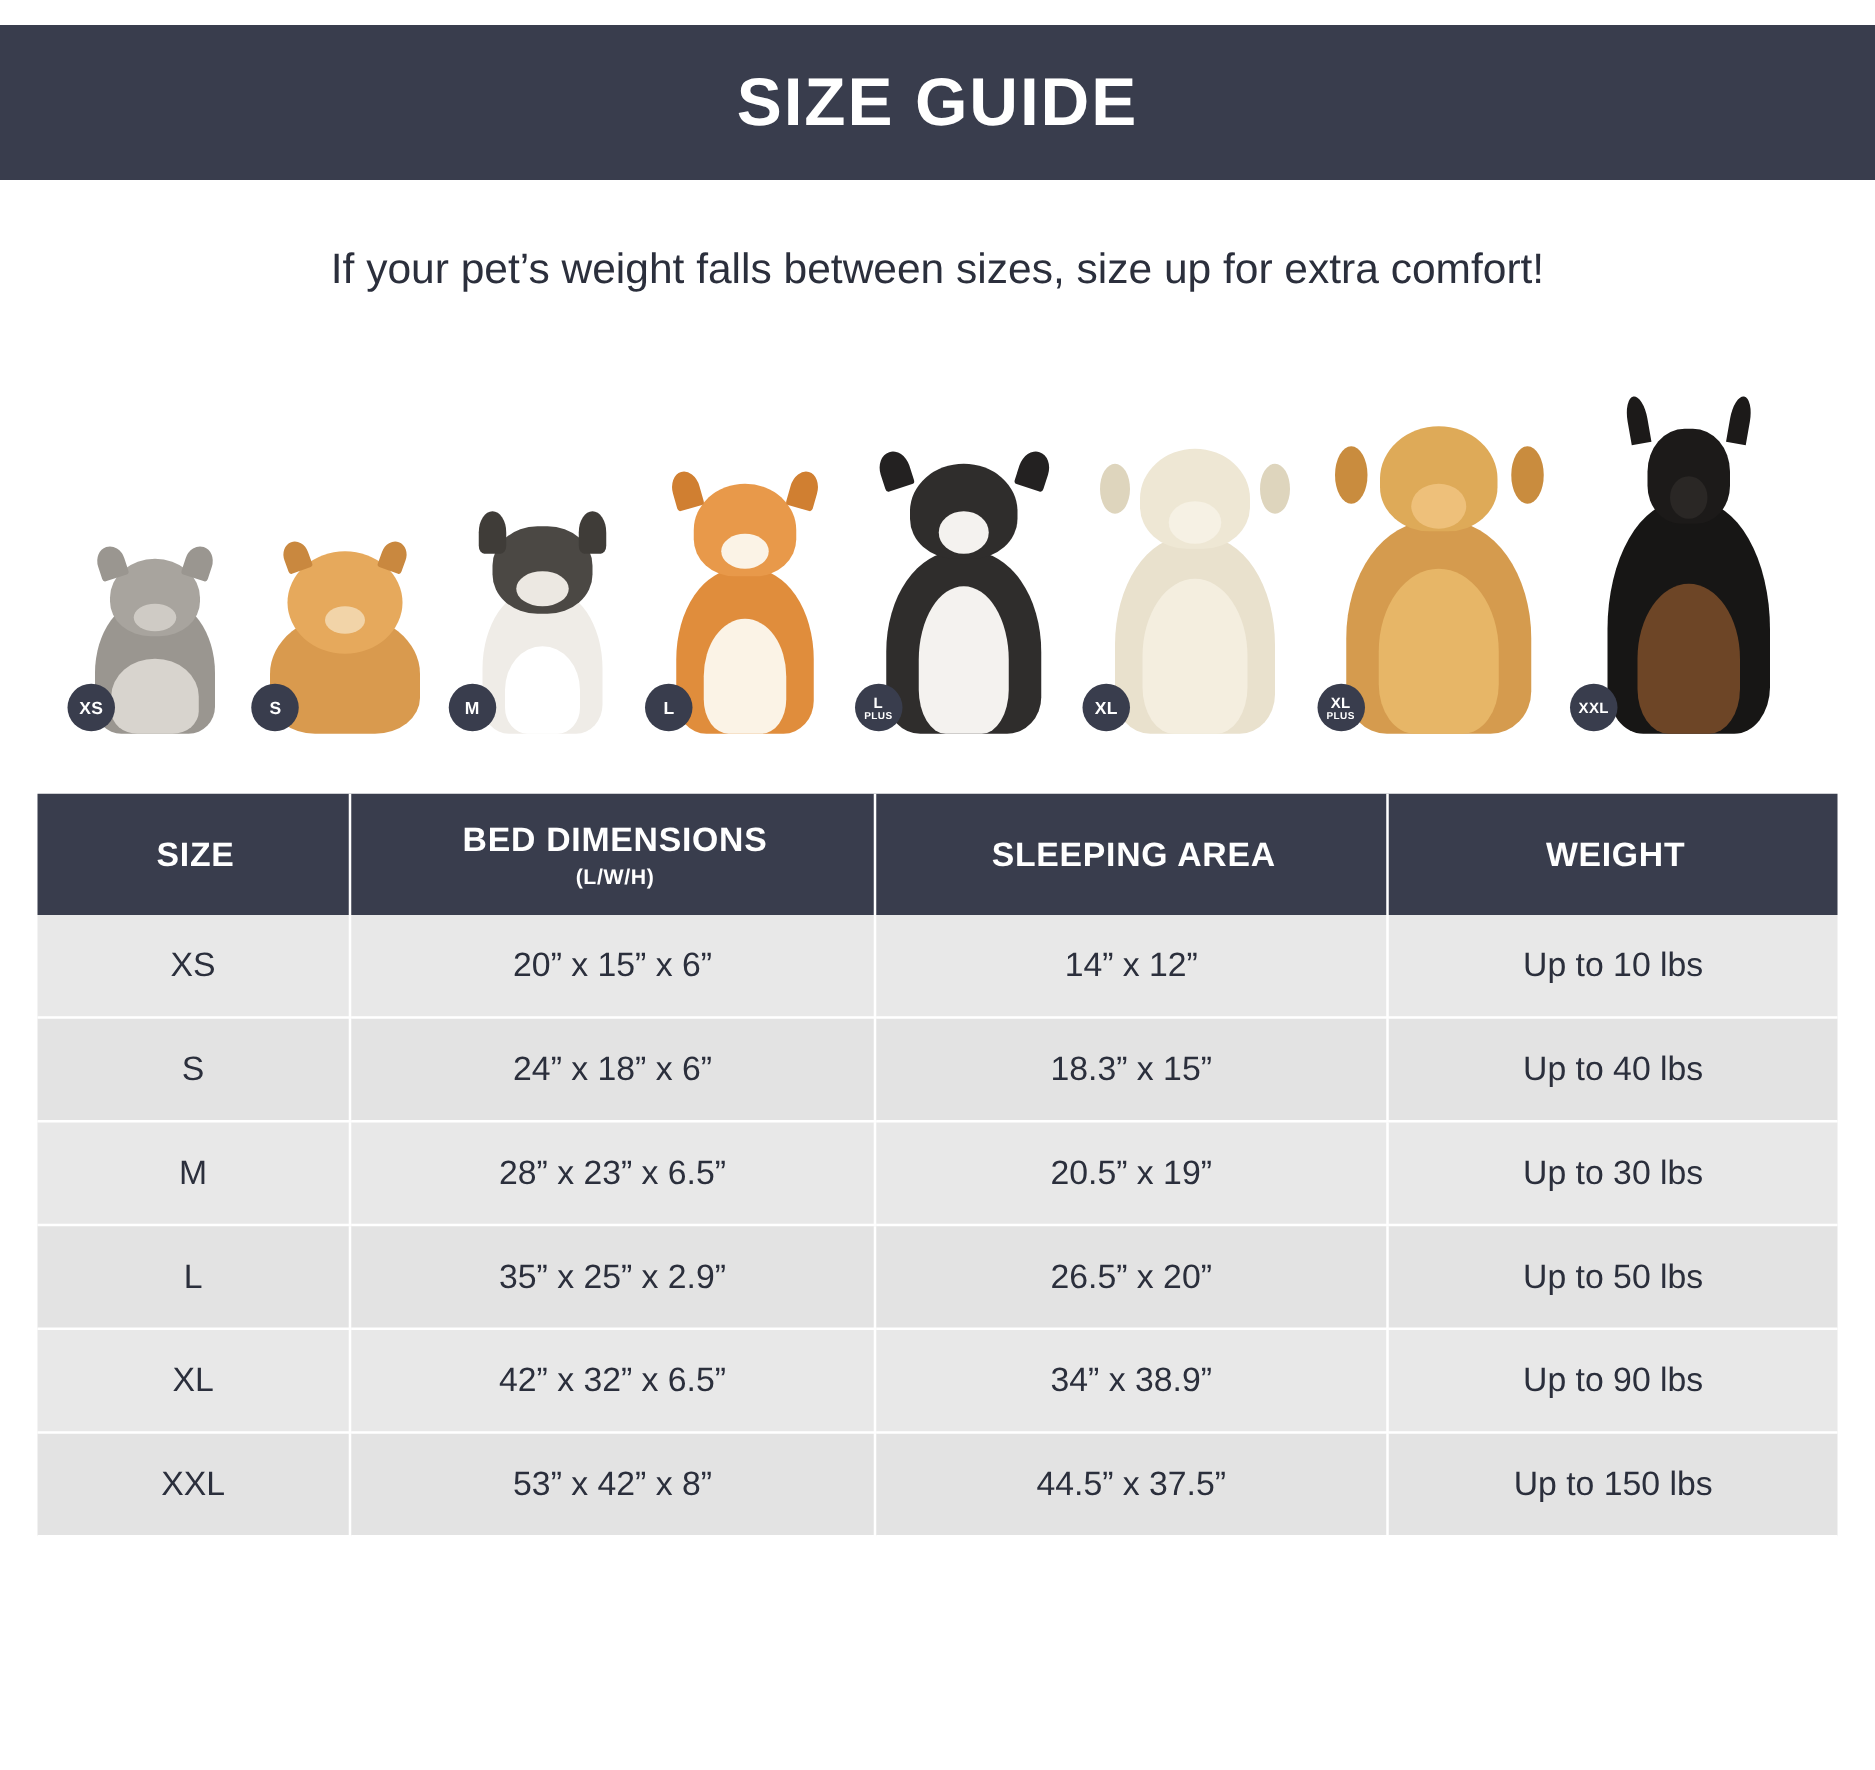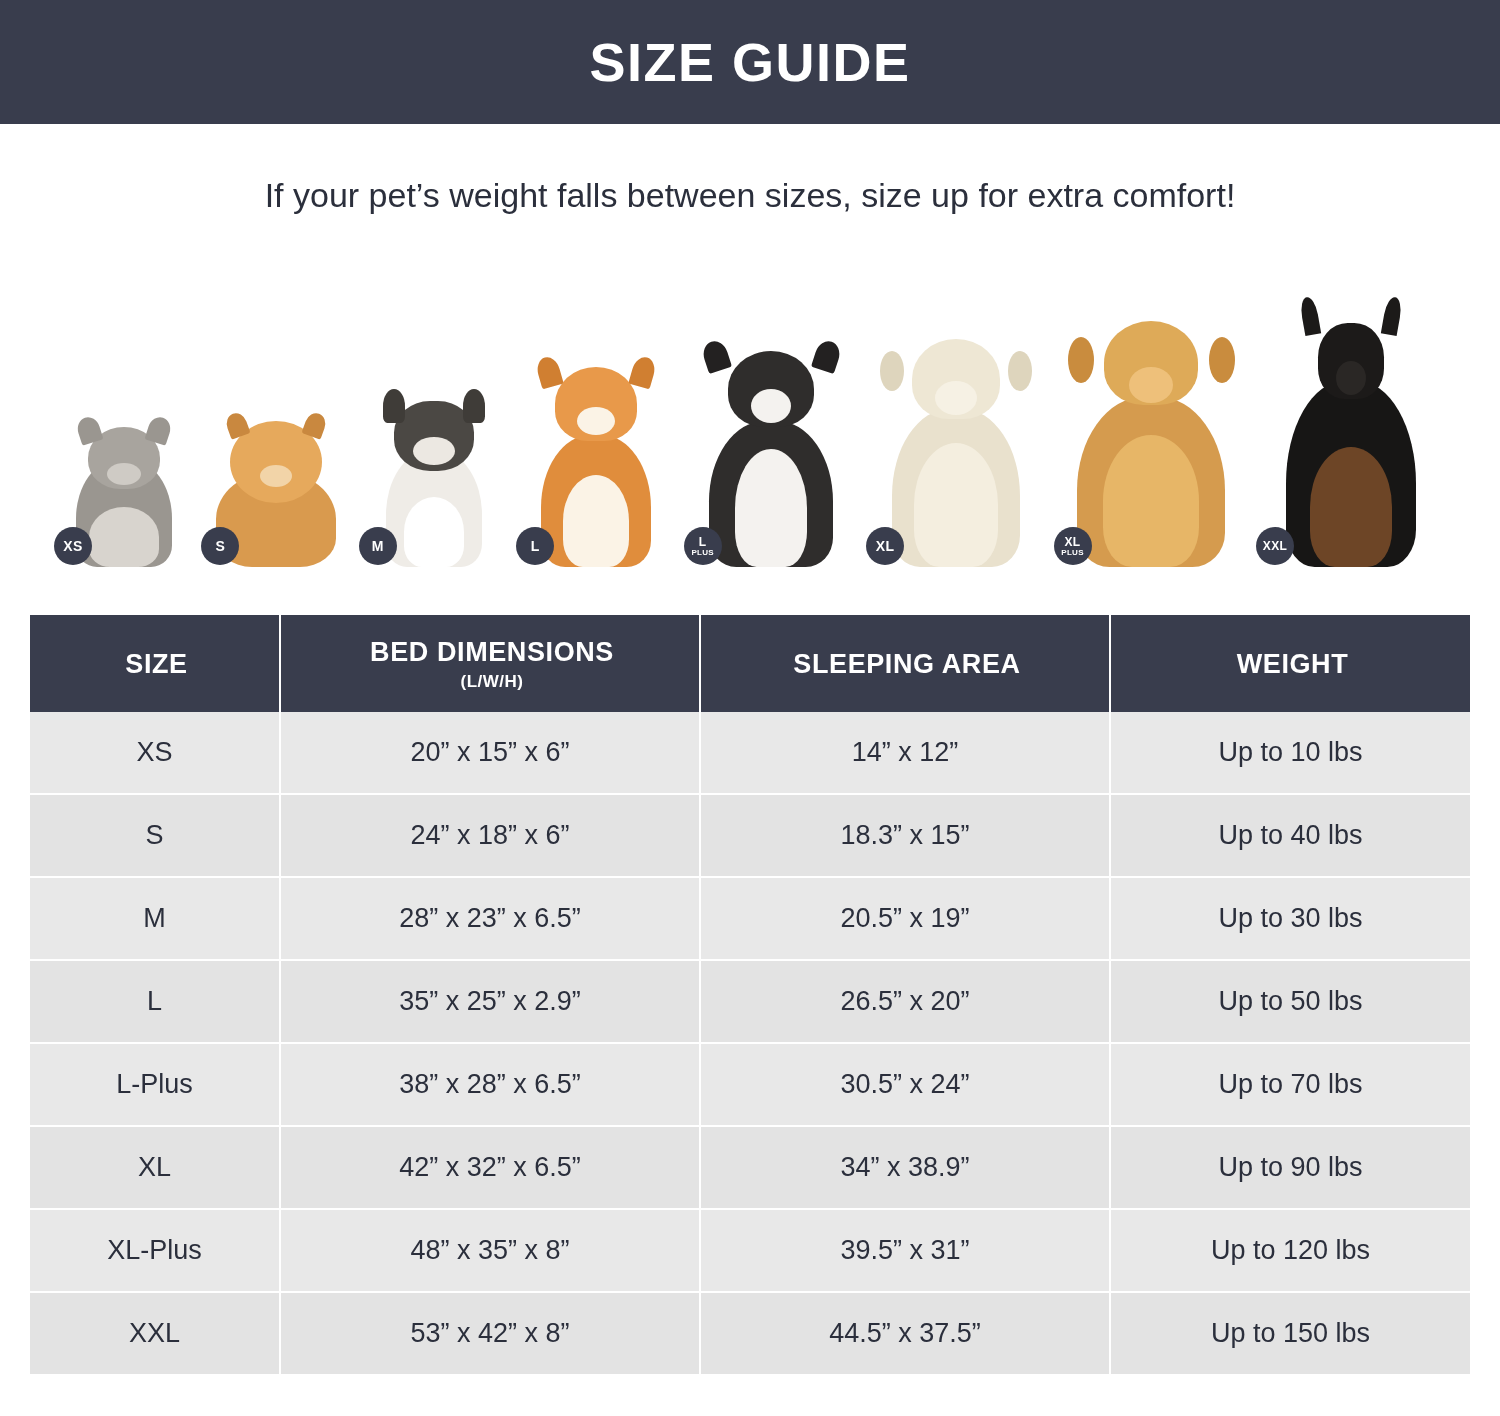--- a/index.html
+++ b/index.html
@@ -17,20 +17,21 @@
   }
 
   
   .header-banner {
     width: 100%;
     height: 124px;
     background: #393d4d;
     display: flex;
     align-items: center;
     justify-content: center;
+    margin-top: 20px;
   }
   .header-title {
     color: #ffffff;
     font-size: 54px;
     font-weight: bold;
     letter-spacing: 1.5px;
   }
 
   
   .subtitle-wrap {
@@ -355,38 +356,26 @@
         <td>20.5” x 19”</td>
         <td>Up to 30 lbs</td>
       </tr>
       <tr>
         <td>L</td>
         <td>35” x 25” x 2.9”</td>
         <td>26.5” x 20”</td>
         <td>Up to 50 lbs</td>
       </tr>
       <tr>
-        <td>L-Plus</td>
-        <td>38” x 28” x 6.5”</td>
-        <td>30.5” x 24”</td>
-        <td>Up to 70 lbs</td>
-      </tr>
-      <tr>
         <td>XL</td>
         <td>42” x 32” x 6.5”</td>
         <td>34” x 38.9”</td>
         <td>Up to 90 lbs</td>
       </tr>
       <tr>
-        <td>XL-Plus</td>
-        <td>48” x 35” x 8”</td>
-        <td>39.5” x 31”</td>
-        <td>Up to 120 lbs</td>
-      </tr>
-      <tr>
         <td>XXL</td>
         <td>53” x 42” x 8”</td>
         <td>44.5” x 37.5”</td>
         <td>Up to 150 lbs</td>
       </tr>
     </tbody>
   </table>
 </div>
 
 </body></html>

